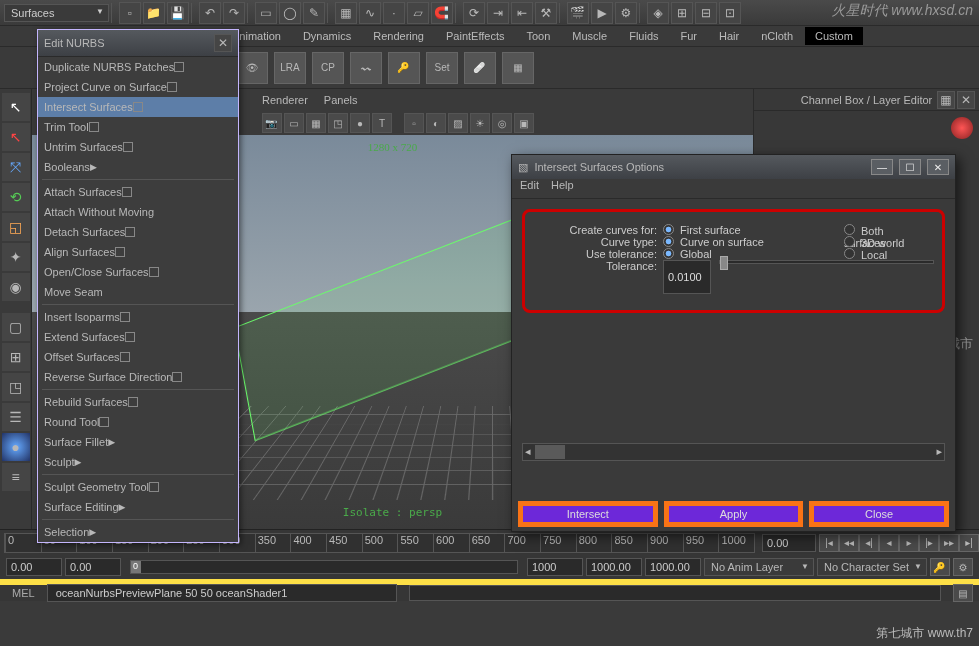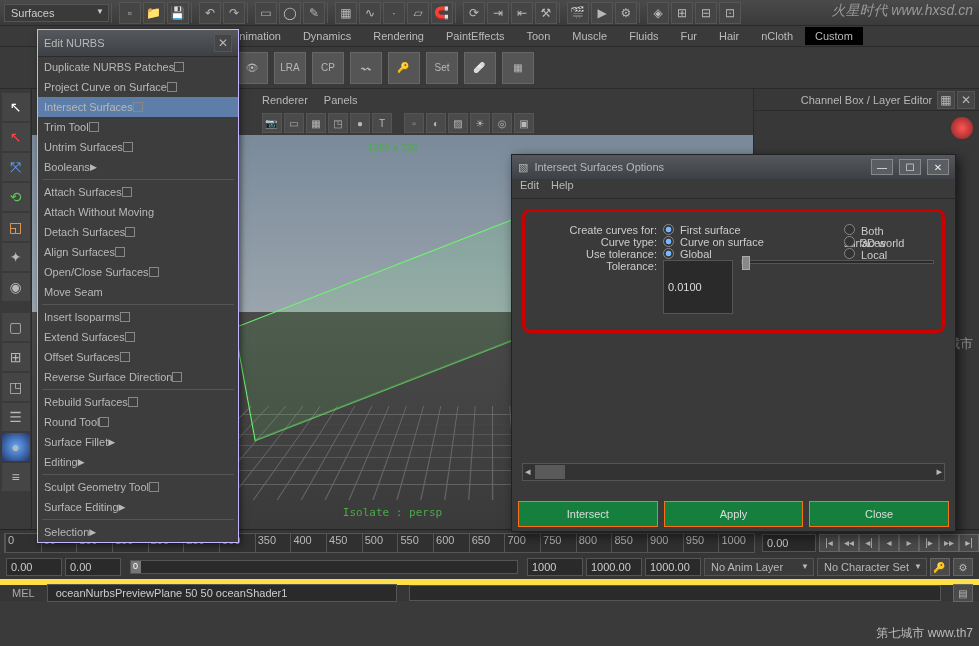--- a/index.html
+++ b/index.html
@@ -43,27 +43,27 @@
 .dlg-winbtn{width:22px;height:16px;background:#5a5e63;border:1px solid #888;display:flex;align-items:center;justify-content:center;font-size:10px;color:#eee}
 .dlg-menubar{height:20px;display:flex;gap:12px;padding:0 8px;color:#bbb;border-bottom:1px solid #2a2a2a}
 .dlg-body{flex:1;padding:10px;position:relative;overflow:hidden}
 .redbox{border:3px solid #c00;border-radius:8px;padding:12px 8px 16px 8px}
 .opt-row{display:flex;align-items:flex-start;margin:0 0}
 .opt-label{width:130px;text-align:right;color:#ccc;padding-right:6px}
 .radio{width:11px;height:11px;border-radius:50%;border:1px solid #888;background:#333;margin-right:6px;display:inline-block}
 .radio.on{background:radial-gradient(circle,#7ab8ff 0 40%,#333 50%)}
 .radio-label{color:#ccc;margin-right:30px}
 .opt-group-right{position:absolute;left:332px}
-.num-input{background:#2a2a2a;border:1px solid #555;width:70px;padding:20px 4px;color:#ddd}
+.num-input{background:#2a2a2a;border:1px solid #555;width:48px;padding:10px 4px;color:#ddd}
 .slider-track{flex:1;height:4px;background:#2a2a2a;border:1px solid #555;position:relative;margin-left:8px}
 .slider-thumb{position:absolute;left:0;top:-5px;width:8px;height:14px;background:#888;border:1px solid #aaa}
 .dlg-scroll{height:18px;background:#333;border:1px solid #555;margin-top:130px;position:relative}
 .dlg-scroll .sthumb{position:absolute;left:12px;width:30px;top:1px;height:14px;background:#5a5a5a}
 .dlg-btns{height:34px;display:flex;gap:6px;padding:4px 6px}
-.dlg-btn{flex:1;background:#15803d;border:1px solid #f97316;display:flex;align-items:center;justify-content:center;color:#ddd}
+.dlg-btn{flex:1;background:#6d28d9;border:5px solid #f97316;display:flex;align-items:center;justify-content:center;color:#ddd}
 .timeline{height:26px;background:#363636;border-top:1px solid #222;display:flex;align-items:center;position:relative}
 .tl-ruler{flex:1;height:20px;background:#303030;border:1px solid #555;margin:0 4px;display:flex;font-size:9px;color:#888}
 .tl-ruler span{flex:1;border-left:1px solid #555;padding-left:2px}
 .tl-end{width:54px;background:#2a2a2a;border:1px solid #555;padding:2px 4px;color:#ccc;margin:0 3px}
 .playback{height:24px;background:#363636;display:flex;align-items:center;gap:3px;padding:0 6px}
 .pb-field{background:#2a2a2a;border:1px solid #555;padding:2px 4px;width:56px;color:#ccc}
 .pb-slider{flex:1;height:14px;background:#2a2a2a;border:1px solid #555;margin:0 6px;position:relative}
 .pb-slider .th{position:absolute;left:0;width:10px;height:12px;background:#777}
 .pb-dd{background:#3a3a3a;border:1px solid #555;padding:2px 6px;width:110px;position:relative}
 .pb-dd::after{content:"▼";font-size:8px;position:absolute;right:4px;top:3px}
@@ -280,21 +280,21 @@
       </div>
       <div class="menu-item">
         <span>Round Tool</span>
         <span class="box"></span>
       </div>
       <div class="menu-item">
         <span>Surface Fillet</span>
         <span class="arr">▶</span>
       </div>
       <div class="menu-item">
-        <span>Editing</span>
+        <span>Sculpt</span>
         <span class="arr">▶</span>
       </div>
       <div class="menu-sep"></div>
       <div class="menu-item">
         <span>Sculpt Geometry Tool</span>
         <span class="box"></span>
       </div>
       <div class="menu-item">
         <span>Surface Editing</span>
         <span class="arr">▶</span>

